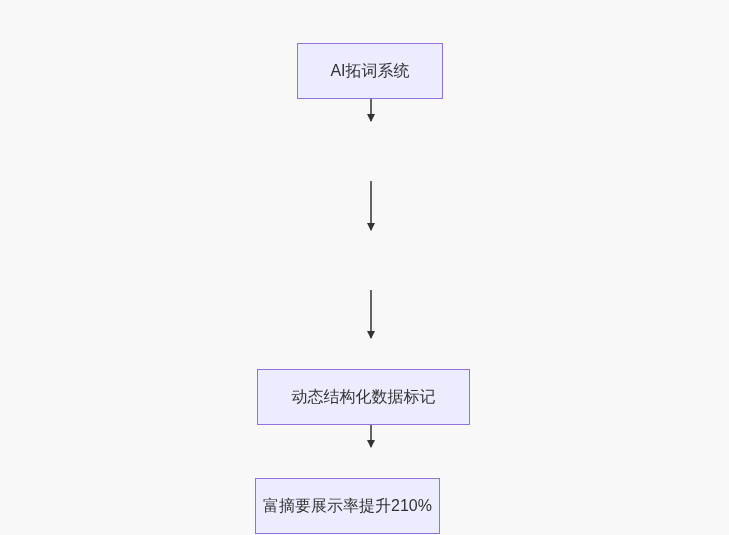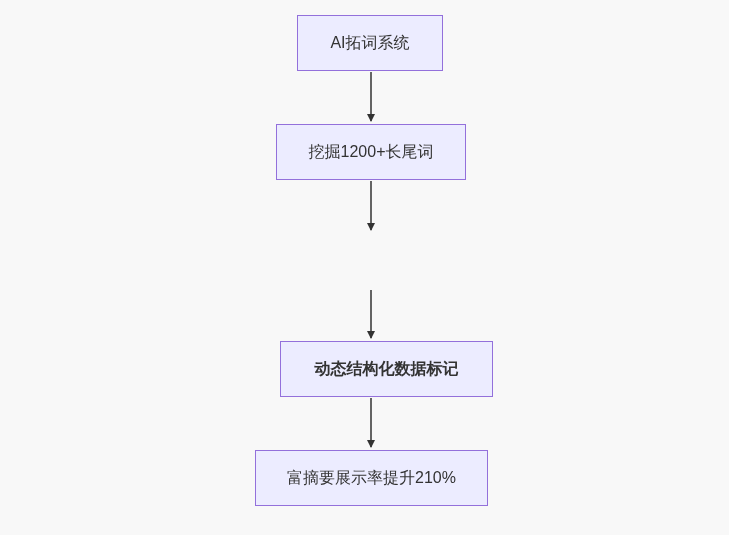--- a/index.html
+++ b/index.html
@@ -32,26 +32,27 @@
     background: #ECECFF;
     border: 1px solid #9370DB;
     color: #333333;
     font-size: 16px;
     line-height: 1;
     display: flex;
     align-items: center;
     justify-content: center;
     text-align: center;
     white-space: nowrap;
+    margin-top: 28px;
   }
   .n0 { left: 297px; top: 15px;  width: 146px; height: 56px; }
   .n1 { left: 276px; top: 124px; width: 190px; height: 56px; }
   .n2 { left: 262px; top: 233px; width: 221px; height: 56px; }
-  .n3 { left: 280px; top: 341px; width: 213px; height: 56px; font-weight: bold; }
-  .n4 { left: 255px; top: 450px; width: 233px; height: 56px; }
+  .n3 { left: 257px; top: 341px; width: 213px; height: 56px; }
+  .n4 { left: 255px; top: 450px; width: 185px; height: 56px; }
   .edge-line {
     stroke: #333333;
     stroke-width: 1.5;
   }
 </style>
 </head>
 <body>
 
 <div class="canvas">
 
@@ -64,23 +65,20 @@
     <line class="edge-line" x1="371" y1="72" x2="371" y2="121" marker-end="url(#arrowhead)"></line>
     <line class="edge-line" x1="371" y1="181" x2="371" y2="230" marker-end="url(#arrowhead)"></line>
     <line class="edge-line" x1="371" y1="290" x2="371" y2="338" marker-end="url(#arrowhead)"></line>
     <line class="edge-line" x1="371" y1="398" x2="371" y2="447" marker-end="url(#arrowhead)"></line>
   </svg>
 
   <div class="node n0">
     <span>AI拓词系统</span>
   </div>
 
-  <div class="node n1">
-    <span>挖掘1200+长尾词</span>
-  </div>
 
 
   <div class="node n3">
     <span>动态结构化数据标记</span>
   </div>
 
   <div class="node n4">
     <span>富摘要展示率提升210%</span>
   </div>
 

